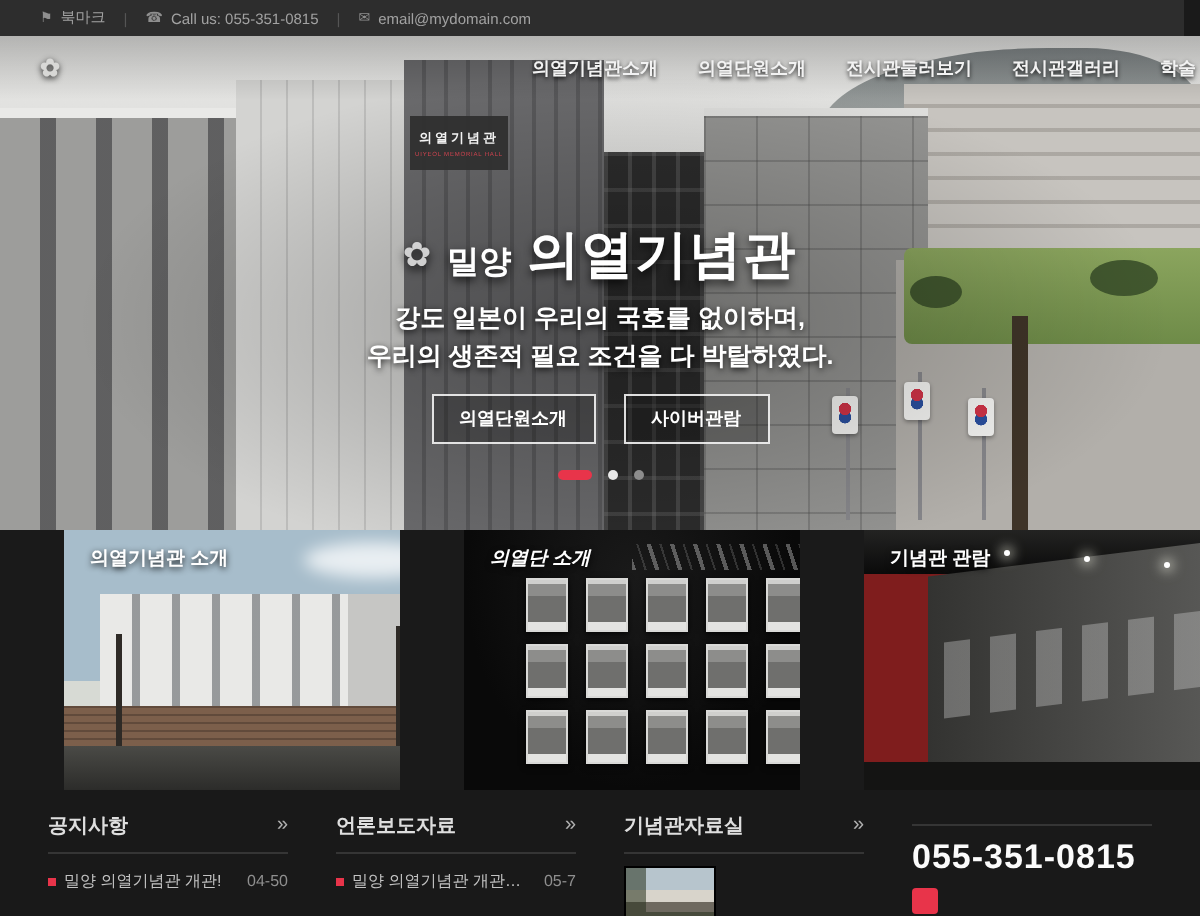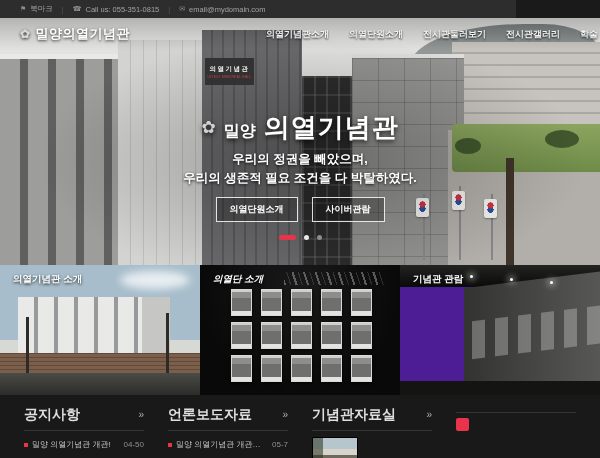--- a/index.html
+++ b/index.html
@@ -1,21 +1,21 @@
 <!DOCTYPE html>
 <html><head>
 <meta charset="utf-8">
 <style>
   * { margin:0; padding:0; box-sizing:border-box; }
   html,body { background:#111; }
   body { font-family:"Liberation Sans", sans-serif; }
   .page { position:relative; width:600px; height:458px; overflow:hidden; background:#1a1a1a; margin:0 auto; }
 
   
-  .topbar { position:absolute; top:0; left:0; width:516px; height:18px; background:#2d2d2d;
+  .topbar { position:absolute; top:0; left:0; width:592px; height:18px; background:#2d2d2d;
     display:flex; justify-content:space-between; align-items:center; padding:0 20px;
     font-size:7.5px; color:#a2a2a2; white-space:nowrap; z-index:30; }
   .topbar .grp { display:flex; align-items:center; gap:4px; }
   .topbar .sep { color:#555; margin:0 5px; }
   .topbar .ic { font-size:7px; color:#8f8f8f; }
 
   
   .hero { position:absolute; top:18px; left:0; width:600px; height:247px; overflow:hidden; background:#cfcfcd; }
   .hero .abs { position:absolute; }
   .sky { inset:0; background:linear-gradient(#e6e6e4, #c9c9c7); }
@@ -75,56 +75,56 @@
   .hero-btns { margin-top:9px; display:flex; justify-content:center; gap:14px; }
   .hero-btn { border:1px solid rgba(255,255,255,.85); background:rgba(15,15,15,.3); color:#fff;
     font-size:9px; font-weight:bold; padding:5px 13px; cursor:pointer; font-family:inherit; }
   .dots { margin-top:13px; display:flex; justify-content:center; align-items:center; gap:8px; }
   .dot { width:5px; height:5px; border-radius:50%; background:#e9e9e9; cursor:pointer; }
   .dot.dim { background:#8d8d8d; }
   .dot.active { width:17px; height:5px; border-radius:3px; }
 
   
   .panels { position:absolute; top:265px; left:0; width:600px; height:130px; display:flex; }
-  .panel { position:relative; width:200px; height:130px; overflow:hidden; }
+  .panel { position:relative; width:200px; height:130px; overflow:hidden;margin-left:32px; }
   .panel .ptitle { position:absolute; left:13px; top:8px; z-index:6; color:#fff; font-size:9.5px;
     font-weight:bold; text-shadow:0 1px 3px rgba(0,0,0,.9); }
   .p1 { background:linear-gradient(#a7bdcb 0 58%, #d7dad4 58% 72%, #8a8a86 72%); }
   .p1 .cloud { position:absolute; left:120px; top:6px; width:70px; height:18px; background:rgba(255,255,255,.75);
     border-radius:50%; filter:blur(4px); }
   .p1 .bwhite { position:absolute; left:18px; top:32px; width:152px; height:58px; background:#e9e9e7;
     box-shadow:inset -28px 0 0 #c6c6c4;
     background-image:repeating-linear-gradient(90deg, #0000 0 16px, rgba(70,75,80,.5) 16px 20px); }
   .p1 .brick { position:absolute; left:0; top:88px; width:200px; height:21px; background:#7c5f4b;
     background-image:repeating-linear-gradient(rgba(0,0,0,.22) 0 1px, #0000 1px 4px); }
   .p1 .base { position:absolute; left:0; top:108px; width:200px; height:22px; background:linear-gradient(#4a4a46,#2c2c2a); }
   .p1 .pole { position:absolute; width:3px; background:#2e2a26; }
   .p2 { background:radial-gradient(ellipse at 50% 20%, #1a1a1a, #090909 70%);font-style:italic; }
   .callig { position:absolute; left:84px; top:7px; width:100px; height:13px; opacity:.75;
     background:repeating-linear-gradient(72deg, rgba(170,170,170,.65) 0 2px, #0000 2px 6px, rgba(120,120,120,.45) 6px 7px, #0000 7px 11px); }
   .pgrid { position:absolute; left:31px; top:24px; display:grid; grid-template-columns:repeat(5, 21px);
     grid-auto-rows:27px; column-gap:9px; row-gap:6px; }
   .portrait { width:21px; height:27px; background:linear-gradient(#cfcfcd 0 2px, #8d8d8b 2px 8px, #6f6f6d 8px 21px, #e3e3e1 21px);
     border:1px solid #d9d9d7; box-shadow:0 1px 3px rgba(0,0,0,.8); }
-  .p3 { background:#4c1d95; }
+  .p3 { background:#7f1d1d; }
   .p3 .ceil { position:absolute; inset:0 0 auto 0; height:22px; background:linear-gradient(#232322,#0a0a0a); }
   .p3 .wall { position:absolute; right:-14px; top:14px; width:150px; height:112px; transform:skewY(-7deg);
     background:linear-gradient(90deg,#333331,#5b5b59); }
   .p3 .wall::after { content:""; position:absolute; left:8px; right:10px; top:34px; height:38px;
     background:repeating-linear-gradient(90deg, rgba(215,215,215,.35) 0 13px, #0000 13px 23px); }
   .p3 .spot { position:absolute; width:3px; height:3px; border-radius:50%; background:#fff;
     box-shadow:0 0 6px 2px rgba(255,255,240,.5); }
   .p3 .floor { position:absolute; left:0; bottom:0; width:200px; height:14px; background:#141413; }
 
   
   .boards { position:absolute; top:395px; left:0; width:600px; height:63px; background:#191919;
     display:flex; padding:11px 12px 0 12px; }
   .board { flex:1 1 0; margin:0 12px; min-width:0; }
   .bhead { display:flex; justify-content:space-between; align-items:center; }
-  .btitle { color:#dedede; font-size:14px; font-weight:bold; }
+  .btitle { color:#dedede; font-size:10px; font-weight:bold; }
   .bmore { color:#b0b0b0; font-size:10px; line-height:1; cursor:pointer; }
   .bline { border-bottom:1px solid #353535; margin-top:6px; }
   .bitem { display:flex; align-items:center; gap:4px; margin-top:8px; cursor:pointer; }
   .bullet { width:4px; height:4px; background:#e8344a; flex:0 0 auto; }
   .bitext { color:#c3c3c3; font-size:8px; white-space:nowrap; overflow:hidden; text-overflow:ellipsis; }
   .bidate { margin-left:auto; color:#8f8f8f; font-size:8px; flex:0 0 auto; }
   .thumb { margin-top:6px; width:46px; height:28px; border:1px solid #000; cursor:pointer;
     background:linear-gradient(#b7c5cd 0 11px, #d8d4cb 11px 17px, #6e695f 17px);
     box-shadow:inset 10px -4px 0 rgba(40,50,30,.55); }
   .phone { margin-top:6px; color:#fbfbfb; font-size:17px; font-weight:bold; letter-spacing:.5px; }
@@ -171,39 +171,38 @@
     <div class="abs vignette"></div>
 
     <div class="bsign">
       <div class="l1">의열기념관</div>
       <div class="l2">UIYEOL MEMORIAL HALL</div>
     </div>
 
     <div class="headrow">
       <div class="logo">
         <span class="mark">✿</span>
-        <span>밀양의열기념관</span>
       </div>
       <div class="mainnav">
         <span>의열기념관소개</span>
         <span>의열단원소개</span>
         <span>전시관둘러보기</span>
         <span>전시관갤러리</span>
         <span>학술</span>
       </div>
     </div>
 
     <div class="hero-copy">
       <div class="title-row">
         <span class="mark2">✿</span>
         <span class="title-pre">밀양</span>
         <span class="title-main">의열기념관</span>
       </div>
       <div class="hero-lines">
-        <div>우리의 정권을 빼았으며,</div>
+        <div>강도 일본이 우리의 국호를 없이하며,</div>
         <div>우리의 생존적 필요 조건을 다 박탈하였다.</div>
       </div>
       <div class="hero-btns">
         <button class="hero-btn">의열단원소개</button>
         <button class="hero-btn">사이버관람</button>
       </div>
       <div class="dots">
           <span class="dot active" style="background: rgb(232, 52, 74);"></span>
           <span class="dot"></span>
           <span class="dot dim"></span>
@@ -281,17 +280,18 @@
     <div class="board">
       <div class="bhead">
         <span class="btitle">기념관자료실</span>
         <span class="bmore">»</span>
       </div>
       <div class="bline"></div>
       <div class="thumb"></div>
     </div>
     <div class="board">
       <div class="bline"></div>
+      <div class="phone">055-351-0815</div>
       <div class="redic"></div>
     </div>
   </div>
 
 </div>
 
 </body></html>

